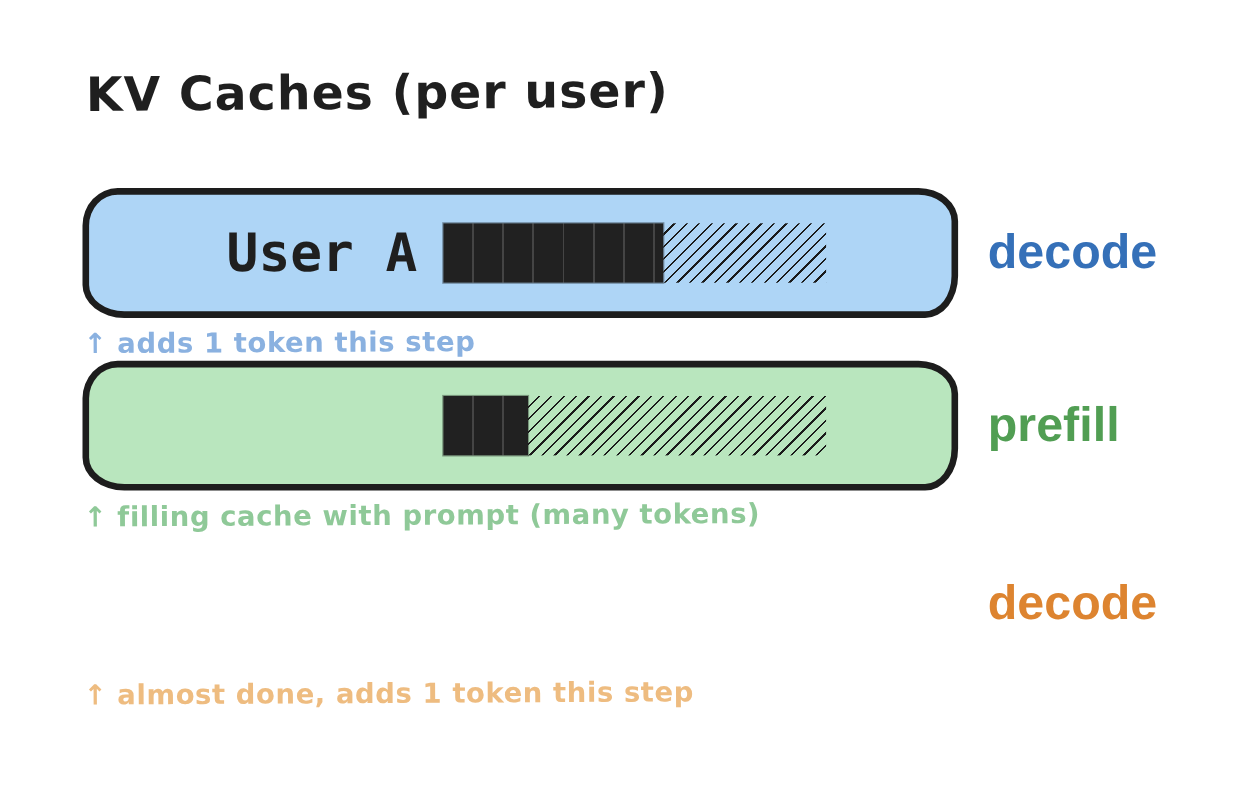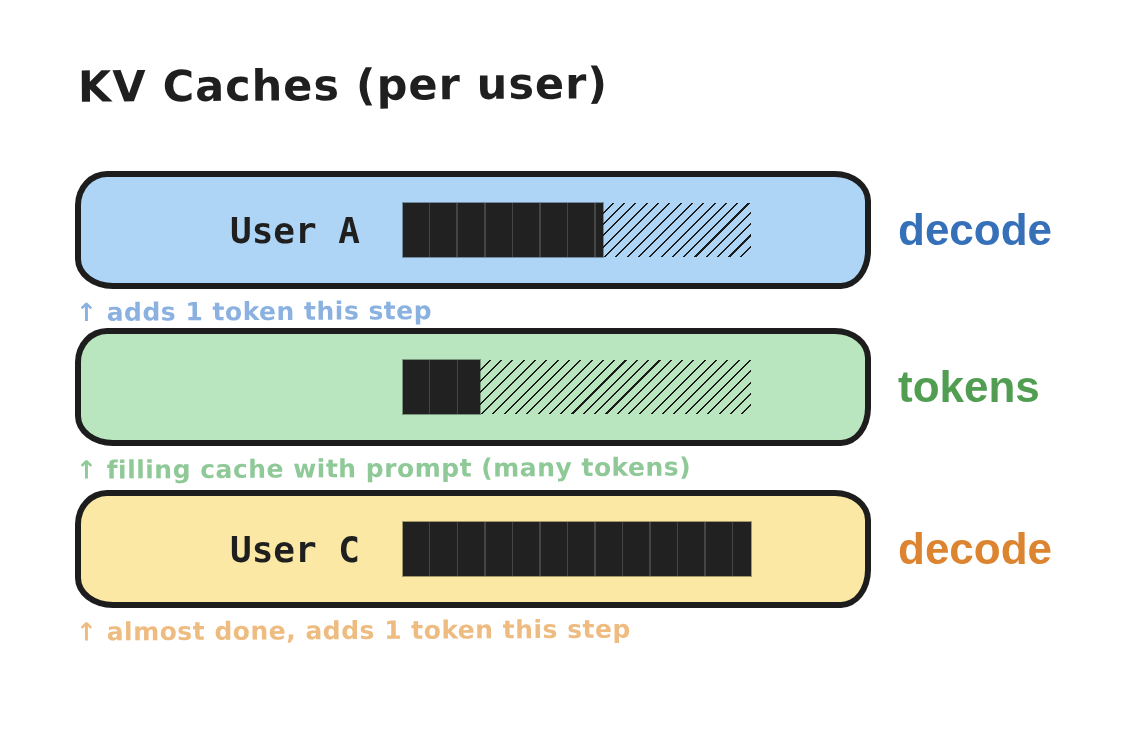--- a/index.html
+++ b/index.html
@@ -41,24 +41,23 @@
     border: 6px solid var(--border, #1d1d1d);
     border-radius: 32px 36px 30px 38px / 34px 30px 38px 30px;
   }
   .user-label {
     position: absolute;
     left: 125px;
     top: 50%;
     transform: translateY(-50%);
     font-family: "DejaVu Sans Mono", monospace;
     font-weight: 700;
-    font-size: 36px;
+    font-size: 48px;
     color: #1f1f1f;
     white-space: nowrap;
-    margin-left: 24px;
   }
   .bar {
     position: absolute;
     left: 322px;
     top: 50%;
     transform: translateY(-50%);
     width: 348px;
     height: 54px;
     display: flex;
   }
@@ -121,29 +120,22 @@
     <div class="annotation">↑ adds 1 token this step</div>
   </div>
 
   <div class="row row-b" style="--box-color: #b9e6be; --status-color: #519e53; --note-color: #8fc998; --fill: 22%;">
     <div class="box">
       <div class="bar">
         <div class="bar-fill"></div>
         <div class="bar-hatch"></div>
       </div>
     </div>
-    <div class="status">tokens</div>
+    <div class="status">prefill</div>
     <div class="annotation">↑ filling cache with prompt (many tokens)</div>
   </div>
 
   <div class="row row-c" style="--box-color: #fae8a4; --status-color: #dd8430; --note-color: #eebc80; --fill: 100%;">
-    <div class="box">
-      <span class="user-label">User C</span>
-      <div class="bar">
-        <div class="bar-fill"></div>
-        <div class="bar-hatch"></div>
-      </div>
-    </div>
     <div class="status">decode</div>
     <div class="annotation">↑ almost done, adds 1 token this step</div>
   </div>
 
 </div>
 
 </body></html>

